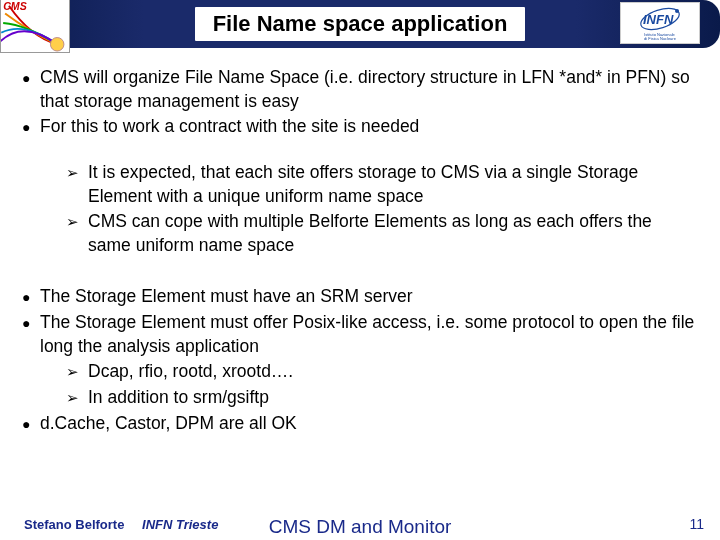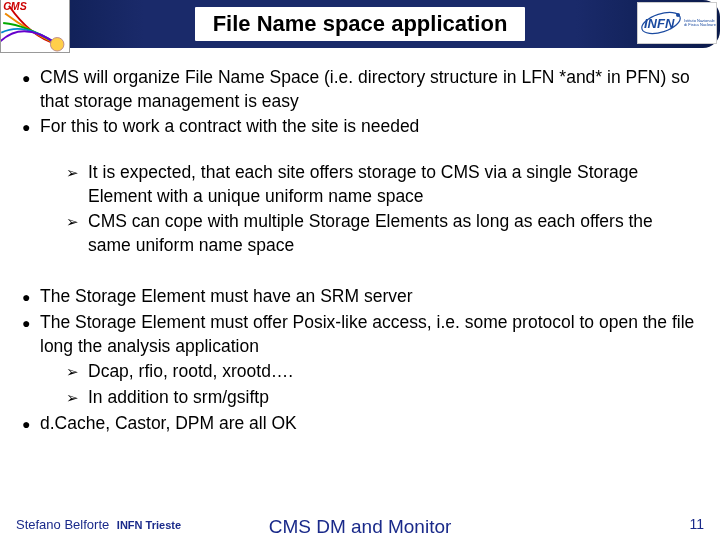--- a/index.html
+++ b/index.html
@@ -28,29 +28,30 @@
     top: -3px;
     width: 70px;
     height: 56px;
     background: #fff;
     border: 1px solid #999;
     overflow: hidden;
   }
   .logo-left svg { width: 100%; height: 100%; }
   .logo-right {
     position: absolute;
-    right: 3px;
+    right: 20px;
     top: 2px;
     width: 80px;
     height: 42px;
     background: #fff;
     border: 1px solid #ccc;
     display: flex;
     align-items: center;
     justify-content: center;
+    flex-direction: column;
   }
   .logo-right svg { width: 46px; height: 28px; }
   .logo-right-text { font-size: 4px; font-family: Arial, sans-serif; color: #1a4aa0; line-height: 1; }
   .title {
     background: #fff;
     color: #000;
     font-family: Arial, Helvetica, sans-serif;
     font-weight: bold;
     font-size: 22px;
     padding: 4px 18px;
@@ -98,22 +99,22 @@
     width: 100%;
     padding: 0 16px;
     display: flex;
     align-items: baseline;
     font-family: Arial, Helvetica, sans-serif;
     color: #1a2a8a;
   }
   .footer-left {
     font-size: 13px;
   }
-  .footer-left .bold { font-weight: normal; }
-  .footer-left .inst { font-size: 11px; margin-left: 4px; font-weight: bold;}
+  .footer-left .bold { font-weight: bold; margin-left: 8px; }
+  .footer-left .inst { font-size: 13px; font-style: italic; margin-left: 14px; font-weight: bold;}
   .footer-center {
     position: absolute;
     left: 50%;
     transform: translateX(-50%);
     font-size: 19px;
   }
   .footer-right {
     margin-left: auto;
     font-size: 14px;
   }
@@ -156,21 +157,21 @@
     <div class="bullet-text">For this to work a contract with the site is needed</div>
   </div>
 
   <div class="sub-block">
     <div class="arrow-row">
       <div class="arrow-mark">➢</div>
       <div class="arrow-text">It is expected, that each site offers storage to CMS via a single Storage Element with a unique uniform name space</div>
     </div>
     <div class="arrow-row">
       <div class="arrow-mark">➢</div>
-      <div class="arrow-text">CMS can cope with multiple Storage Elements as long as each offers the same uniform name space</div>
+      <div class="arrow-text">CMS can cope with multiple Belforte Elements as long as each offers the same uniform name space</div>
     </div>
   </div>
 
   <div class="gap"></div>
 
   <div class="bullet-row">
     <div class="bullet-dot">●</div>
     <div class="bullet-text">The Storage Element must have an SRM server</div>
   </div>
   <div class="bullet-row">

